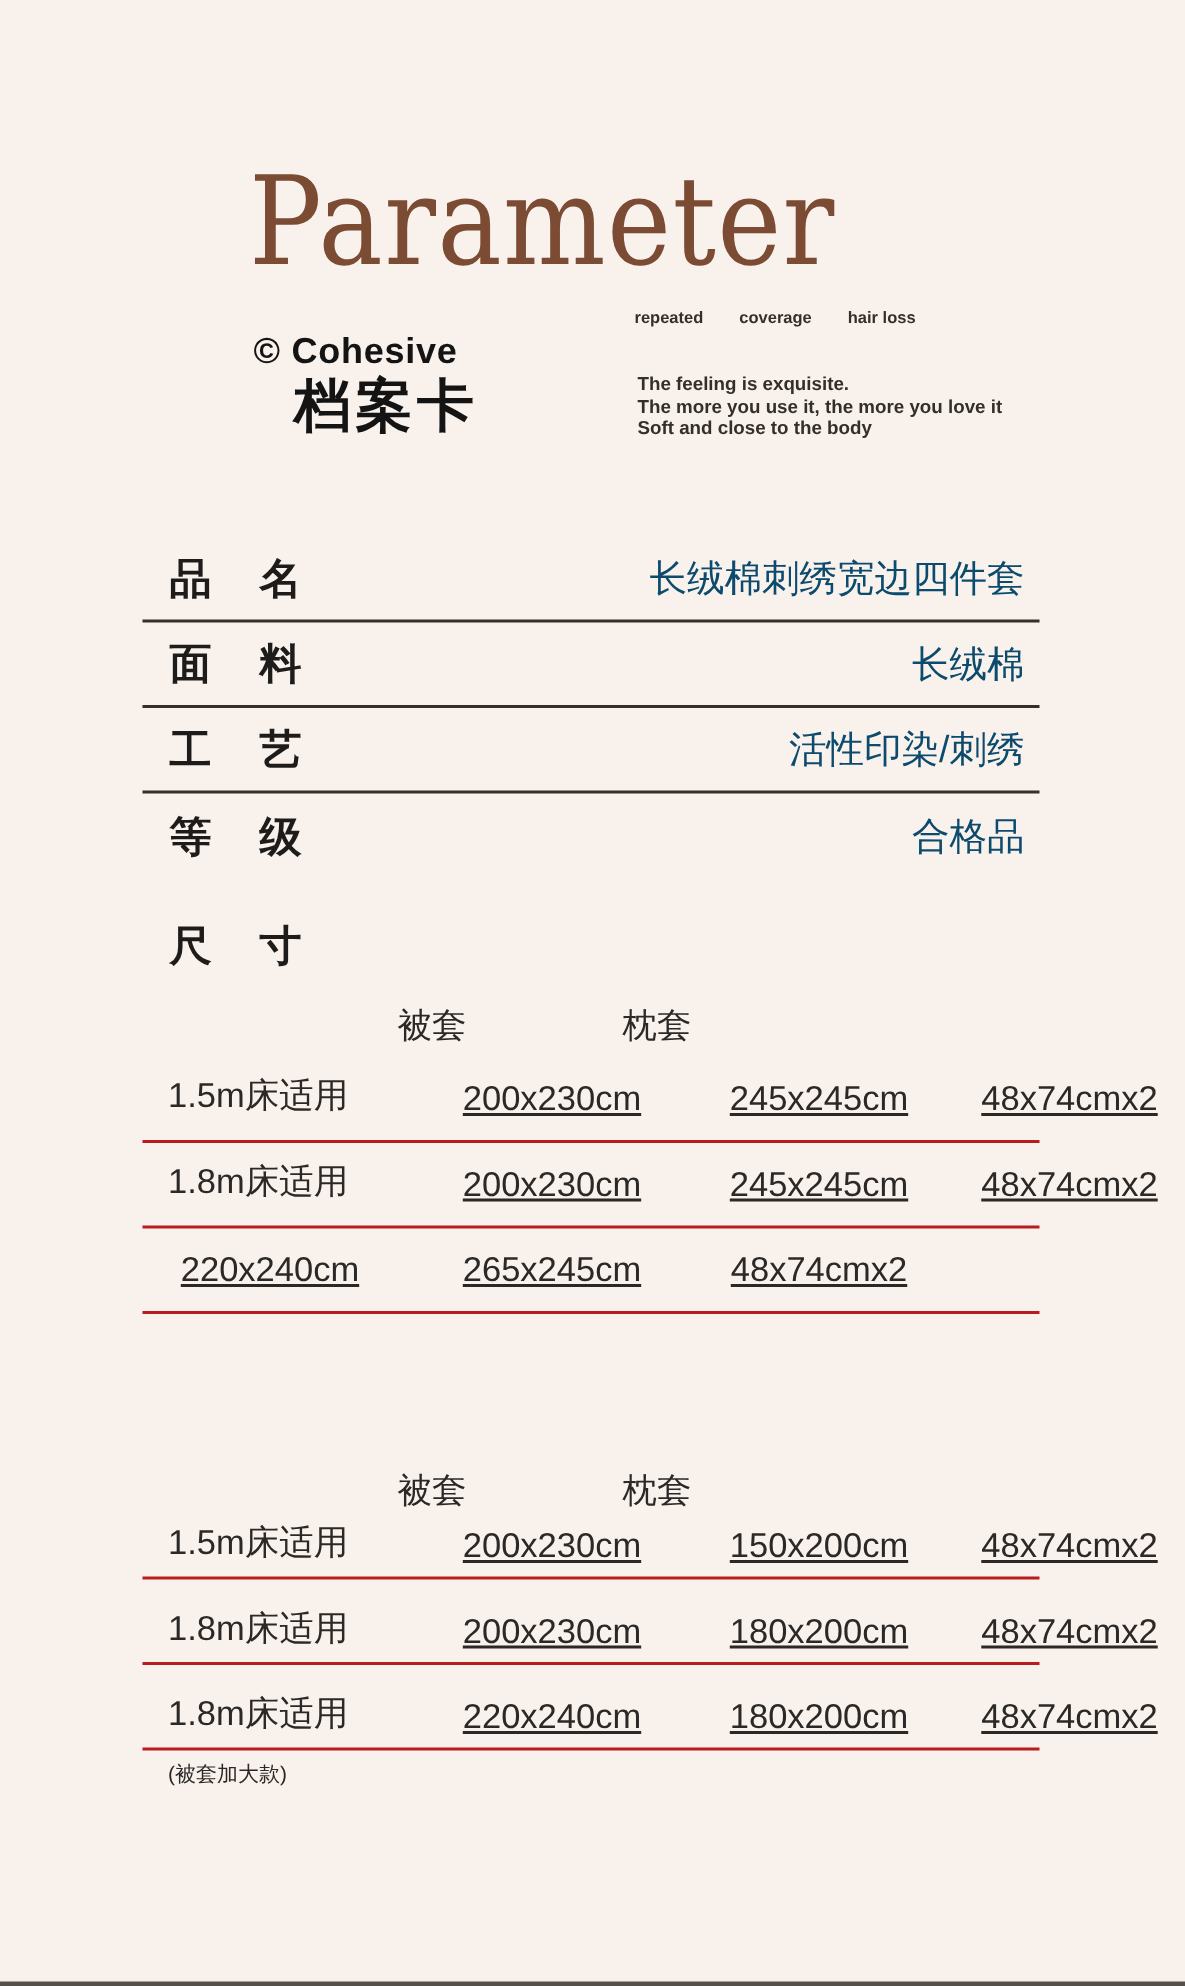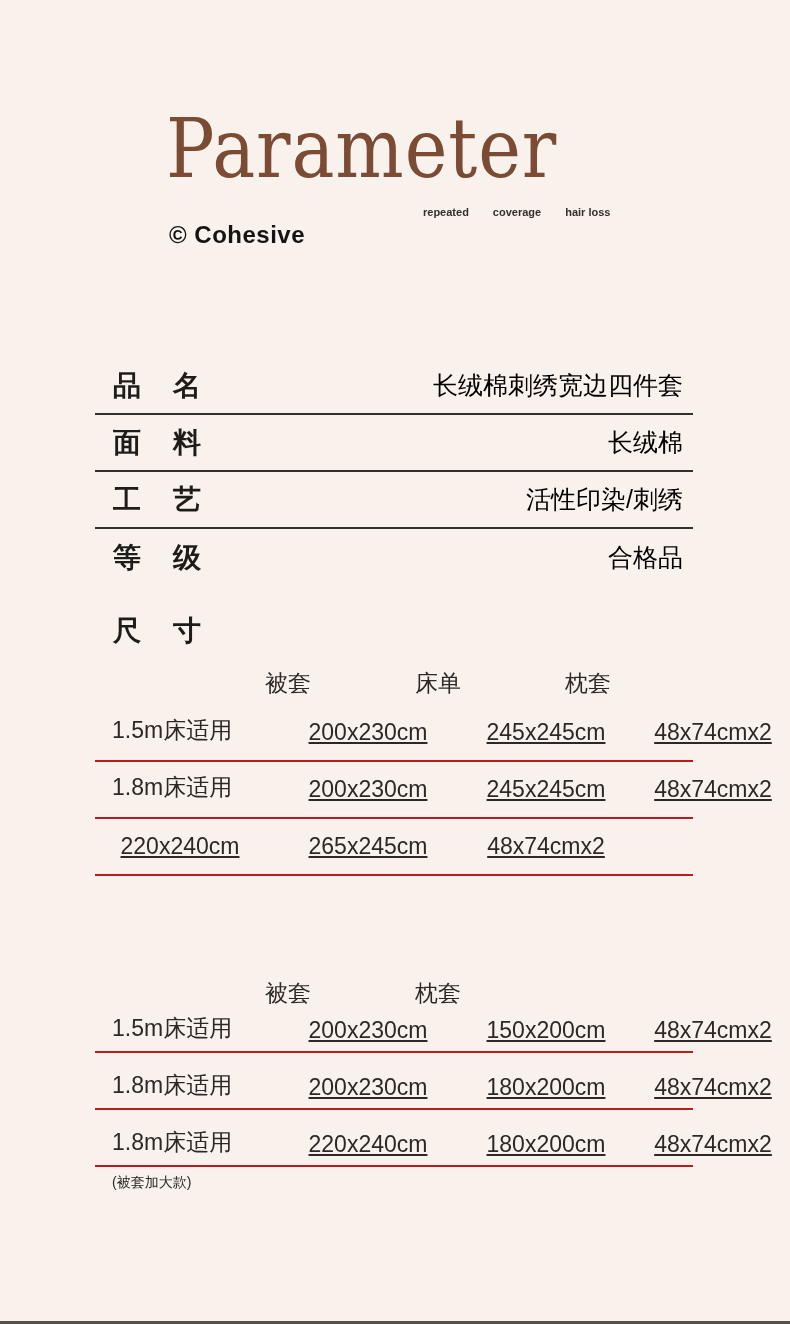--- a/index.html
+++ b/index.html
@@ -90,21 +90,21 @@
   .spec-row.lined { border-bottom: 2px solid #33302c; }
   .spec-row.size-row { margin-top: 16px; }
   .spec-label {
     display: flex;
     justify-content: space-between;
     width: 88px;
     font-size: 28px;
     font-weight: 700;
     color: #1e1c1a;
   }
-  .spec-value { font-size: 25px; color: #000000; }
+  .spec-value { font-size: 25px; color: #0c4a6e; }
 
   
   .size-table {
     position: absolute;
     left: 95px;
     width: 598px;
   }
   .t1 { top: 661px; }
   .t2 { top: 973px; }
   .thead, .trow {
@@ -148,27 +148,33 @@
     background: #55504a;
   }
 </style>
 </head>
 <body>
 
 <div class="page">
 
   <div class="brand-title">Parameter</div>
   <div class="copyright">© Cohesive</div>
+  <div class="archive-label">档案卡</div>
 
   <div class="keywords">
     <span>repeated</span>
     <span>coverage</span>
     <span>hair loss</span>
   </div>
 
+  <div class="tagline">
+    <div>The feeling is exquisite.</div>
+    <div>The more you use it, the more you love it</div>
+    <div>Soft and close to the body</div>
+  </div>
 
   <div class="specs">
     <div class="spec-row lined">
       <span class="spec-label">
         <span>品</span>
         <span>名</span>
       </span>
       <span class="spec-value">长绒棉刺绣宽边四件套</span>
     </div>
     <div class="spec-row lined">
@@ -198,21 +204,20 @@
         <span>寸</span>
       </span>
       <span class="spec-value"></span>
     </div>
   </div>
 
   <div class="size-table t1">
     <div class="thead">
       <span class="th"></span>
       <span class="th">被套</span>
-      <span class="th">床单</span>
       <span class="th">枕套</span>
     </div>
     <div class="trow">
       <span class="row-label">1.5m床适用</span>
       <span class="td">200x230cm</span>
       <span class="td">245x245cm</span>
       <span class="td">48x74cmx2</span>
     </div>
     <div class="trow">
       <span class="row-label">1.8m床适用</span>

